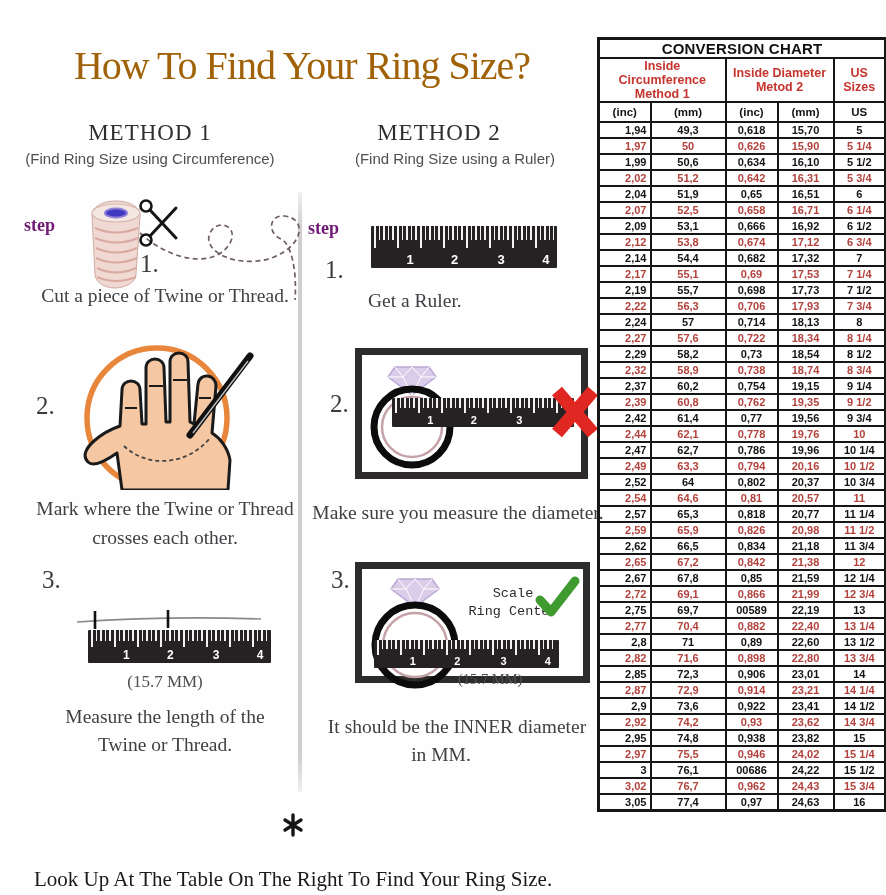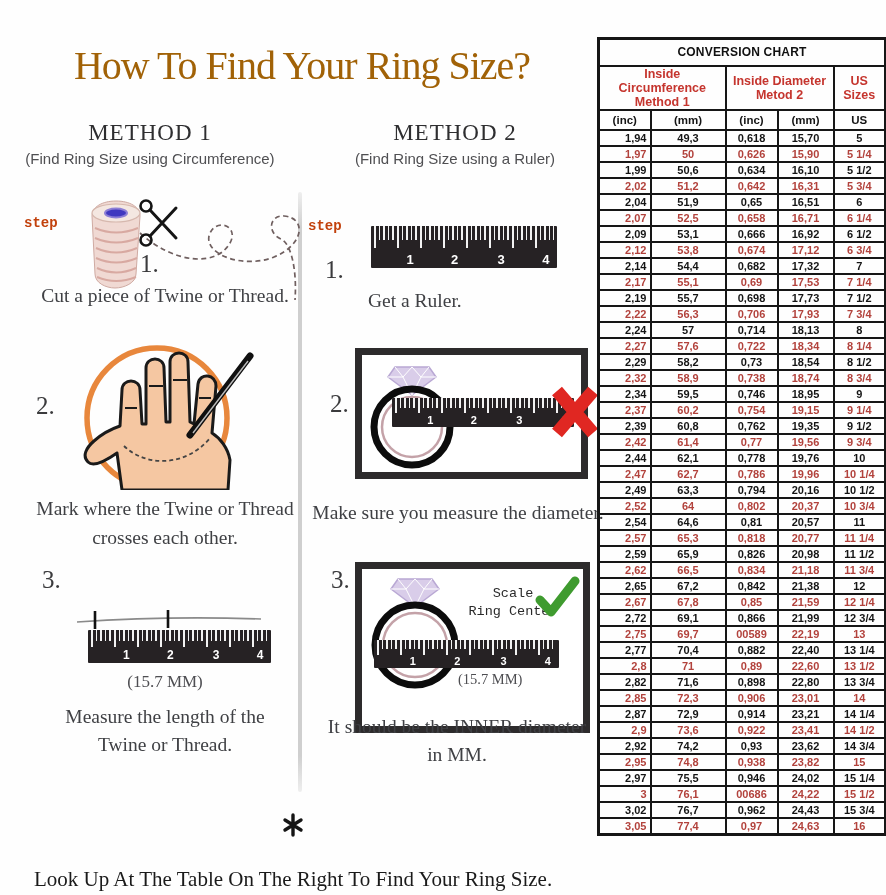--- a/index.html
+++ b/index.html
@@ -10,63 +10,63 @@
   .ctr { text-align:center; }
   .serif { font-family:"Liberation Serif", serif; color:#3f4044; }
   .nowrap { white-space:nowrap; }
 
   #main-title { left:0; top:42px; width:604px; font-size:40px; color:#a16207; letter-spacing:-1px; }
   .method-heading { font-size:23px; color:#2e2e30; letter-spacing:1px; }
   .method-subtitle { font-family:"Liberation Sans", sans-serif; font-size:15px; color:#4f4f52; }
   #divider { left:298px; top:192px; width:4px; height:600px; border-radius:2px;
              background:linear-gradient(to bottom,#efefef 0%,#cfcfcf 6%,#cfcfcf 94%,#efefef 100%); }
 
-  .step-label { font-family:Liberation Mono, monospace; font-weight:bold; font-size:14px; color:#c2410c; }
+  .step-label { font-family:Liberation Serif, serif; font-weight:bold; font-size:18px; color:#701a75; }
   .step-num { font-size:25px; color:#3b3b3d; }
   .step-text { font-size:19.5px; color:#3f4044; }
 
   
   .ruler { position:absolute; background:#262224; border-radius:1px; }
   .ruler .rt1 { position:absolute; left:3px; right:3px; top:0; height:33%;
     background:repeating-linear-gradient(90deg,#f2f2f2 0 1.5px,transparent 1.5px 4.6px); }
   .ruler .rt2 { position:absolute; left:3px; right:3px; top:0; height:53%;
     background:repeating-linear-gradient(90deg,#f2f2f2 0 1.8px,transparent 1.8px 23px); }
   .ruler .rn { position:absolute; bottom:1px; transform:translateX(-50%); color:#fff;
     font-family:"Liberation Sans", sans-serif; font-weight:bold; font-size:12px; }
 
   .frame { position:absolute; border:7px solid #2d2b2c; background:#fff; }
 
   
   #chart-wrap { left:597px; top:37px; width:287px; }
   table { border-collapse:collapse; table-layout:fixed; width:287px;
           font-family:"Liberation Sans", sans-serif; font-weight:bold; }
   th, td { border:2px solid #161616; overflow:hidden; }
   table { border:3px solid #161616; }
-  .t-title { font-size:12px; color:#111; height:27px; letter-spacing:.2px; }
+  .t-title { font-size:15px; color:#111; height:19px; letter-spacing:.2px; }
   .t-group { font-size:12.5px; color:#c5352e; height:31px; line-height:14px; }
   .t-sub  { font-size:11.5px; color:#141414; height:20px;border-radius:8px; }
   tbody td { font-size:11px; height:15.55px; line-height:14px; color:#141414; text-align:center; padding:0; }
   tbody td:first-child { text-align:right; padding-right:3px; }
   tbody tr:nth-child(even) td { color:#b2423c; }
 
   #footer { left:34px; top:813px; display:flex; align-items:center; gap:26px;flex-direction:column; }
   #footer .ft { font-size:21px; color:#1a1a1a; }
 
   .mono { font-family:"Liberation Mono", monospace; }
 </style>
 </head>
 <body>
 
 <div id="page">
 
   <div class="abs ctr serif" id="main-title">How To Find Your Ring Size?</div>
 
   <div class="abs ctr serif method-heading" style="left:0;top:120px;width:300px;">METHOD 1</div>
   <div class="abs ctr method-subtitle" style="left:0;top:150px;width:300px;">(Find Ring Size using Circumference)</div>
-  <div class="abs ctr serif method-heading" style="left:310px;top:120px;width:290px;">METHOD 2</div>
+  <div class="abs ctr serif method-heading" style="left:294px;top:120px;width:290px;">METHOD 2</div>
   <div class="abs ctr method-subtitle" style="left:310px;top:150px;width:290px;">(Find Ring Size using a Ruler)</div>
 
   <div class="abs" id="divider"></div>
 
   <div class="abs step-label" style="left:24px;top:215px;">step</div>
 
   <svg class="abs" style="left:78px;top:188px;" width="228" height="118" viewBox="0 0 228 118">
     <path d="M62,45 C95,75 138,80 152,55 C162,37 136,29 131,48 C127,67 166,81 196,69 C226,57 229,30 206,28 C191,27 189,45 203,51 C214,56 219,85 217,112" fill="none" stroke="#6f5f5f" stroke-width="1.7" stroke-dasharray="5 3.5"></path>
     <path d="M14,28 C14,19 24,13 38,13 C52,13 62,19 62,28 L58,86 C58,95 46,100 37,100 C28,100 17,95 17,86 Z" fill="#f0d9d3" stroke="#cfaaa2" stroke-width="1"></path>
     <path d="M17,40 Q38,49 60,40 M17,50 Q38,59 60,50 M18,60 Q38,69 59,60 M18,70 Q38,79 59,70 M19,80 Q38,89 58,80 M19,89 Q38,97 58,89" fill="none" stroke="#d8a9a1" stroke-width="2"></path>
@@ -150,21 +150,21 @@
     </div>
     <svg class="abs" style="left:188px;top:28px;" width="50" height="58" viewBox="0 0 50 58">
       <path d="M7,8 L43,50 M43,8 L7,50" stroke="#e02722" stroke-width="13" stroke-linecap="butt"></path>
     </svg>
   </div>
 
   <div class="abs ctr serif step-text nowrap" style="left:308px;top:502px;width:300px;">Make sure you measure the diameter.</div>
 
   <div class="abs serif step-num" style="left:331px;top:566px;">3.</div>
 
-  <div class="frame" style="left:355px;top:562px;width:235px;height:171px;">
+  <div class="frame" style="left:355px;top:562px;width:235px;height:121px;">
     <svg class="abs" style="left:0;top:0;" width="221" height="125" viewBox="0 0 221 125">
       <g>
         <path d="M36,10 L70,10 L77,20 L53,38 L29,20 Z" fill="#d9cde9" stroke="#b9a8d4" stroke-width="1.5" stroke-linejoin="round"></path>
         <path d="M36,10 L44,20 L53,10 L62,20 L70,10 M29,20 L44,20 L53,38 L62,20 L77,20" fill="none" stroke="#fff" stroke-width="1"></path>
       </g>
       <circle cx="53" cy="76" r="40" fill="none" stroke="#0c0c0c" stroke-width="7"></circle>
       <circle cx="53" cy="76" r="32" fill="none" stroke="#c4a2a8" stroke-width="2.5"></circle>
     </svg>
     <div class="abs ctr mono" style="left:92px;top:16px;width:118px;font-size:13.5px;color:#2a2a2a;line-height:18px;">
       <div>Scale</div>
@@ -178,21 +178,21 @@
       <div class="rt2"></div>
       <span class="rn" style="left:21%;font-size:11px;">1</span>
       <span class="rn" style="left:45%;font-size:11px;">2</span>
       <span class="rn" style="left:70%;font-size:11px;">3</span>
       <span class="rn" style="left:94%;font-size:11px;">4</span>
     </div>
     <div class="abs serif" style="left:96px;top:102px;font-size:14.5px;color:#4e4e52;">(15.7 MM)</div>
   </div>
 
   <div class="abs ctr serif step-text nowrap" style="left:312px;top:716px;width:290px;">It should be the INNER diameter</div>
-  <div class="abs ctr serif step-text nowrap" style="left:312px;top:744px;width:290px;">in MM.</div>
+  <div class="abs ctr serif step-text nowrap" style="left:296px;top:744px;width:290px;">in MM.</div>
 
   <div class="abs" id="footer">
     <span aria-label="✱">
       <svg width="22" height="24" viewBox="0 0 22 24">
         <path d="M11,2 L11,22 M3,7 L19,17 M19,7 L3,17" stroke="#151515" stroke-width="3.4" stroke-linecap="round"></path>
       </svg>
     </span>
     <span class="ft serif">Look Up At The Table On The Right To Find Your Ring Size.</span>
   </div>
 
@@ -335,27 +335,20 @@
             <td>8 1/2</td>
           </tr>
           <tr>
             <td>2,32</td>
             <td>58,9</td>
             <td>0,738</td>
             <td>18,74</td>
             <td>8 3/4</td>
           </tr>
           <tr>
-            <td>2,34</td>
-            <td>59,5</td>
-            <td>0,746</td>
-            <td>18,95</td>
-            <td>9</td>
-          </tr>
-          <tr>
             <td>2,37</td>
             <td>60,2</td>
             <td>0,754</td>
             <td>19,15</td>
             <td>9 1/4</td>
           </tr>
           <tr>
             <td>2,39</td>
             <td>60,8</td>
             <td>0,762</td>

